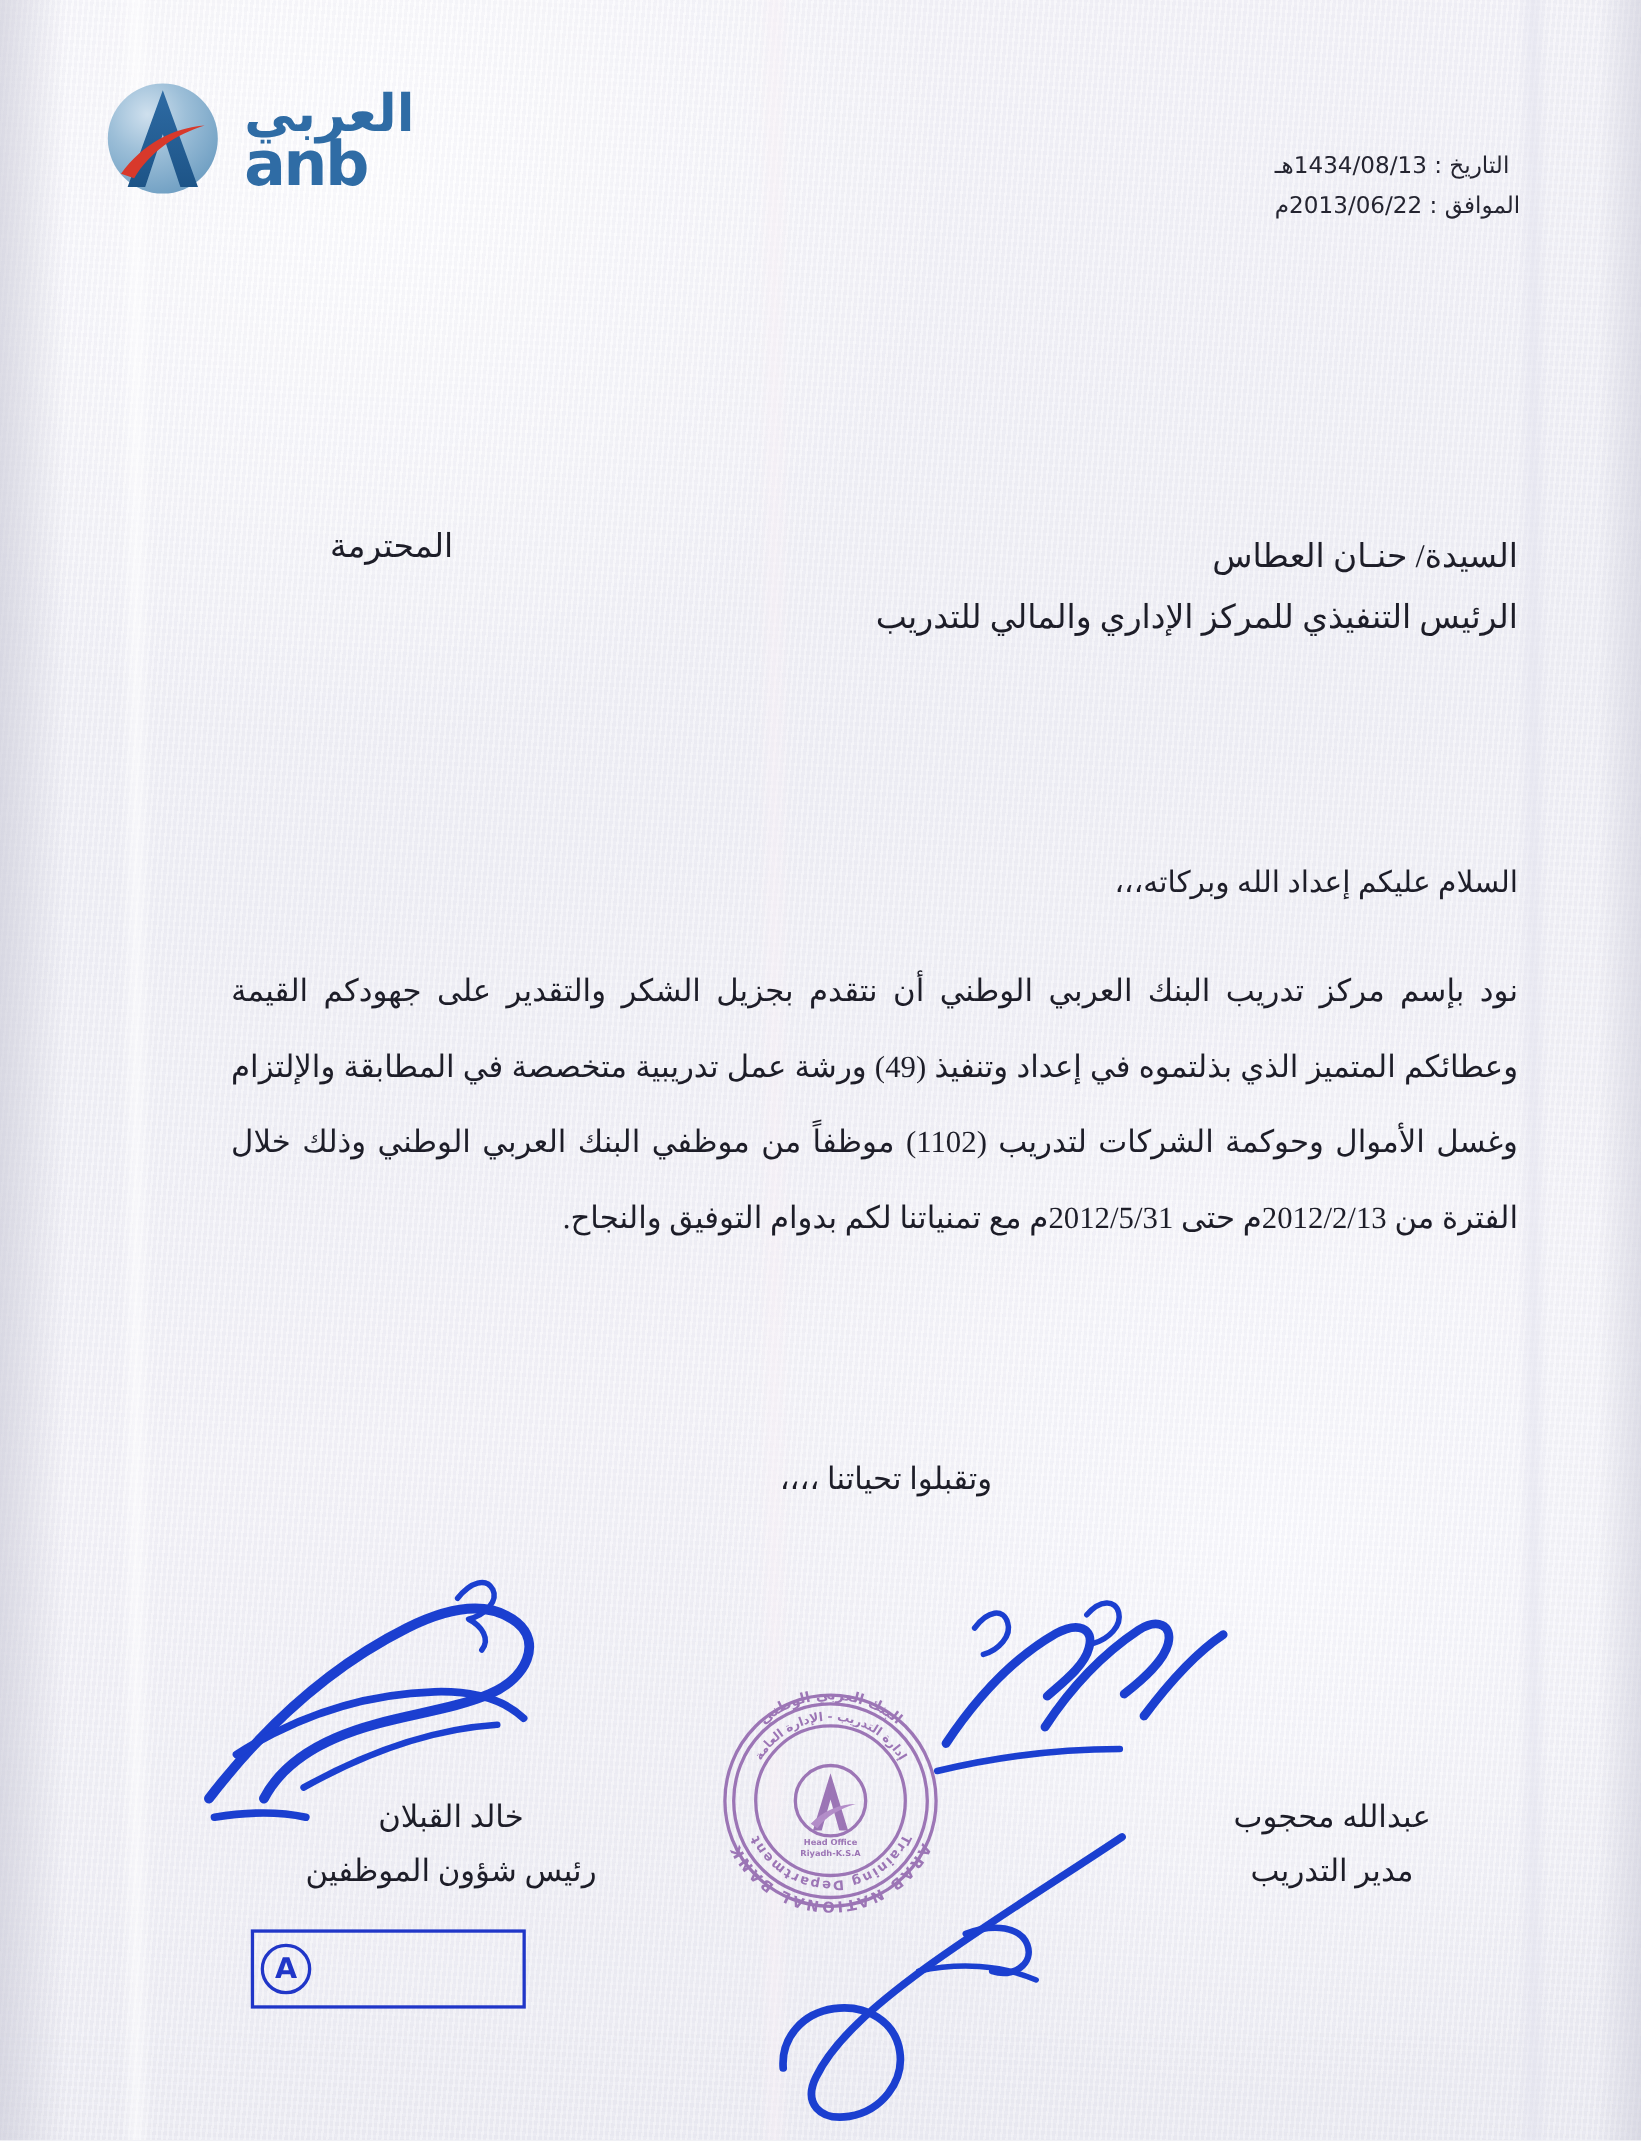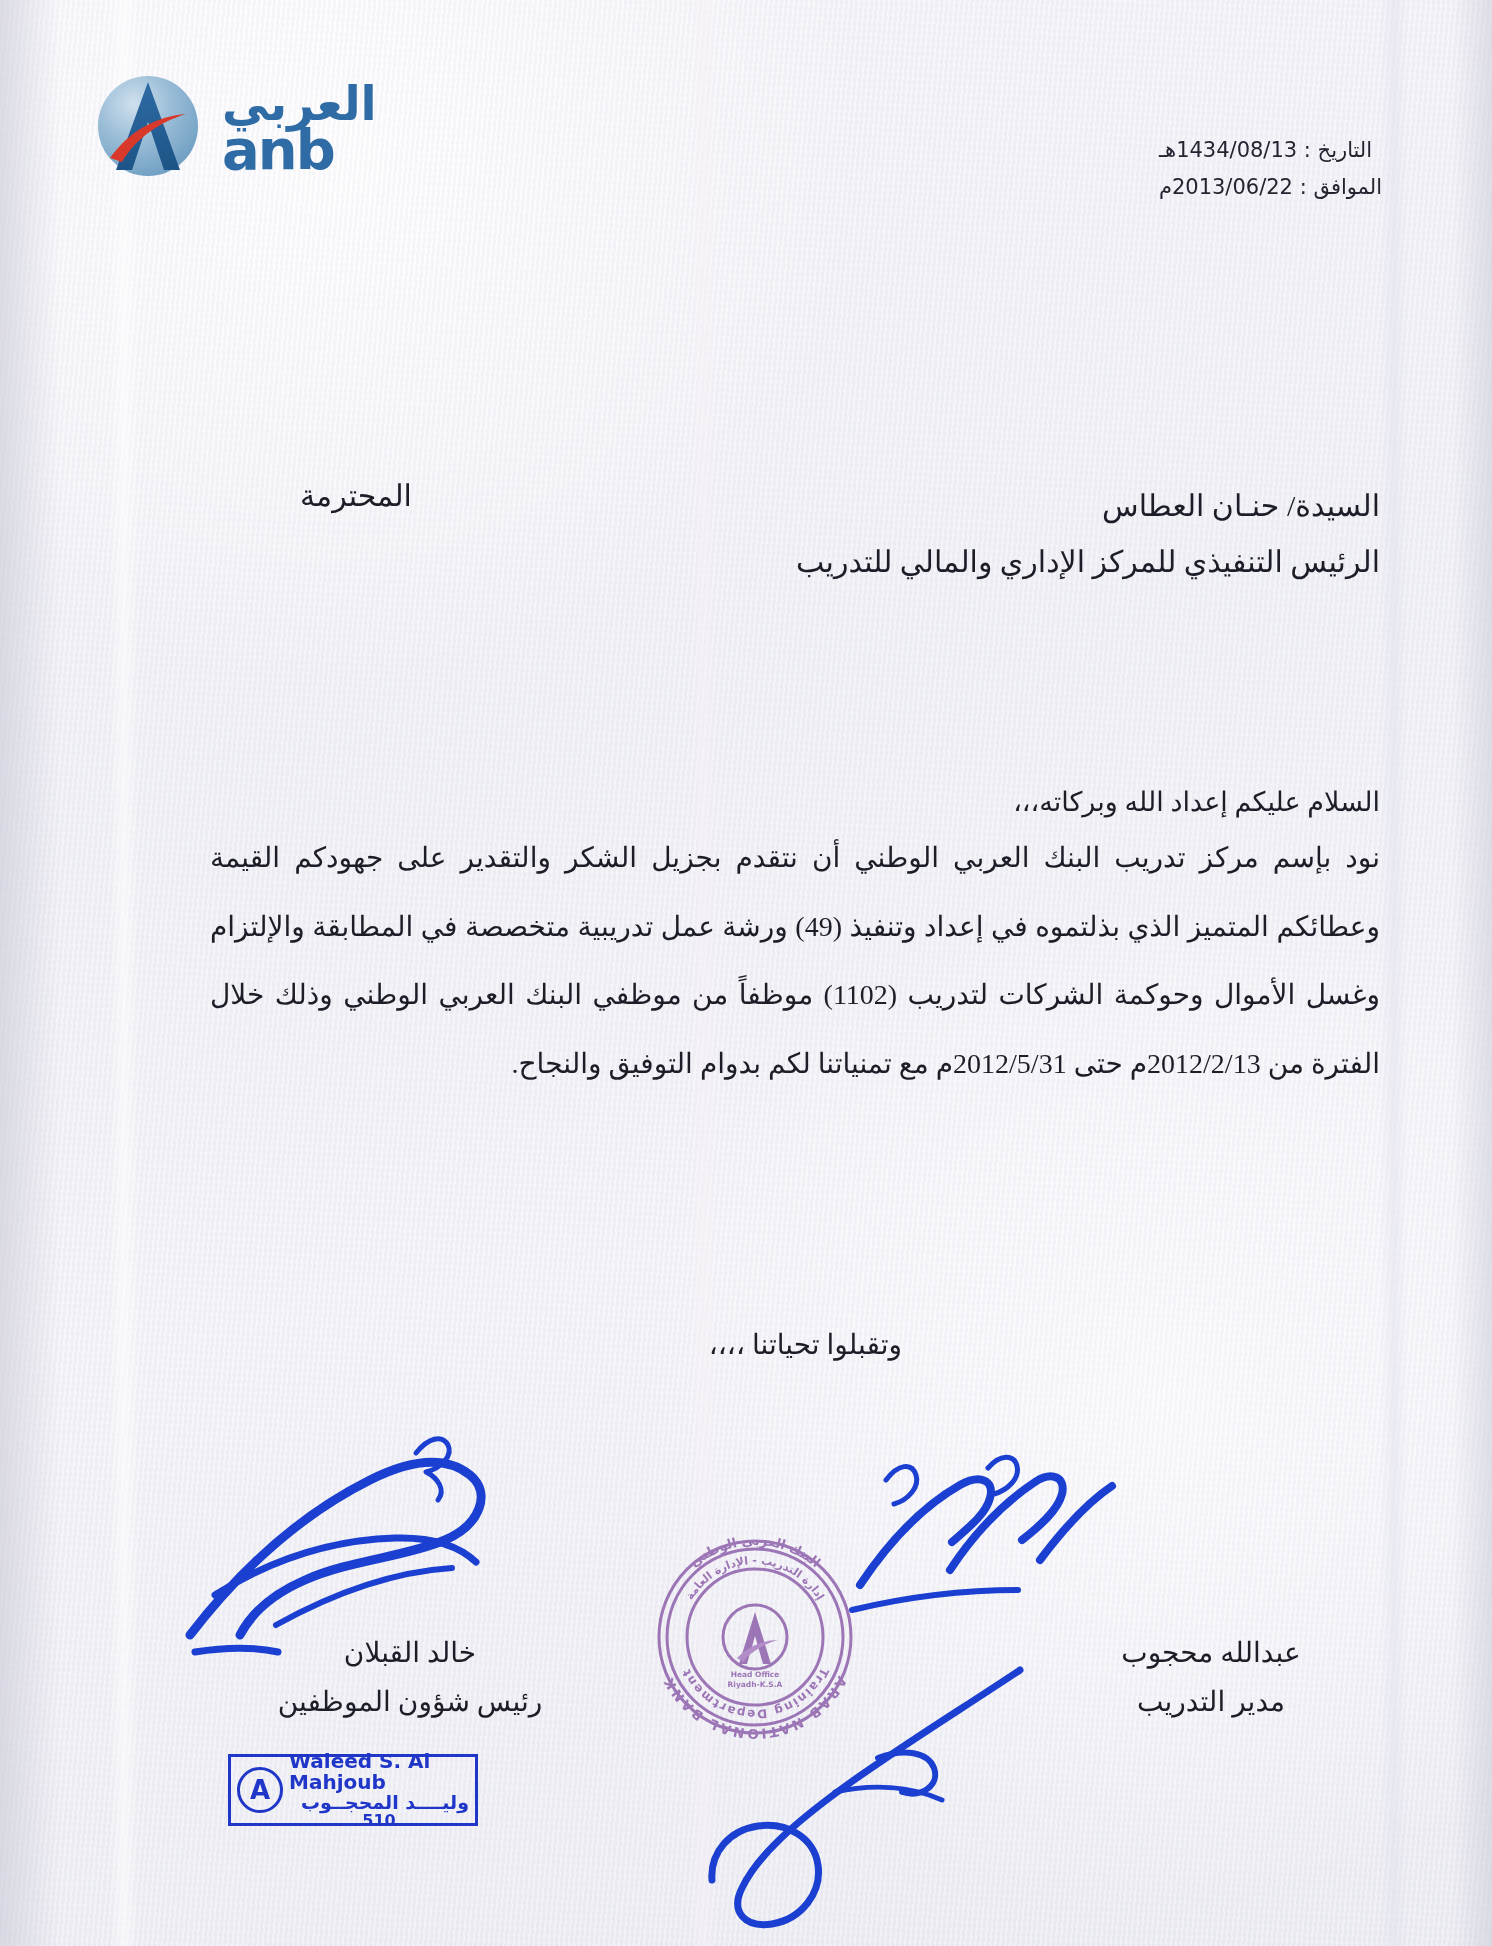--- a/index.html
+++ b/index.html
@@ -76,21 +76,21 @@
   }
 
   
   .greeting{
     position:absolute;right:112px;top:786px;
     direction:rtl;text-align:right;
     font-family:"Liberation Serif", serif;
     font-size:27px;color:#1d1d28;
   }
   .body-par{
-    position:absolute;right:112px;top:824px;width:1170px;
+    position:absolute;right:112px;top:868px;width:1170px;
     direction:rtl;text-align:justify;
     font-family:"Liberation Serif", serif;
     font-size:28px;color:#1d1d28;line-height:2.45;
     text-align-last:right;
     margin-left:13px;
   }
   .closing{
     position:absolute;right:590px;top:1328px;
     direction:rtl;
     font-family:"Liberation Serif", serif;
@@ -256,20 +256,15 @@
     <div>رئيس شؤون الموظفين</div>
   </div>
 
   <div class="sig sig-right">
     <div>عبدالله محجوب</div>
     <div>مدير التدريب</div>
   </div>
 
   <div class="rect-stamp">
     <div class="rs-a">A</div>
-    <div class="rs-txt">
-      <div class="rs-en">Waleed S. Al Mahjoub</div>
-      <div class="rs-ar">وليــــد المحجــوب</div>
-      <div class="rs-num">510</div>
-    </div>
   </div>
 
 </div>
 
 </body></html>

